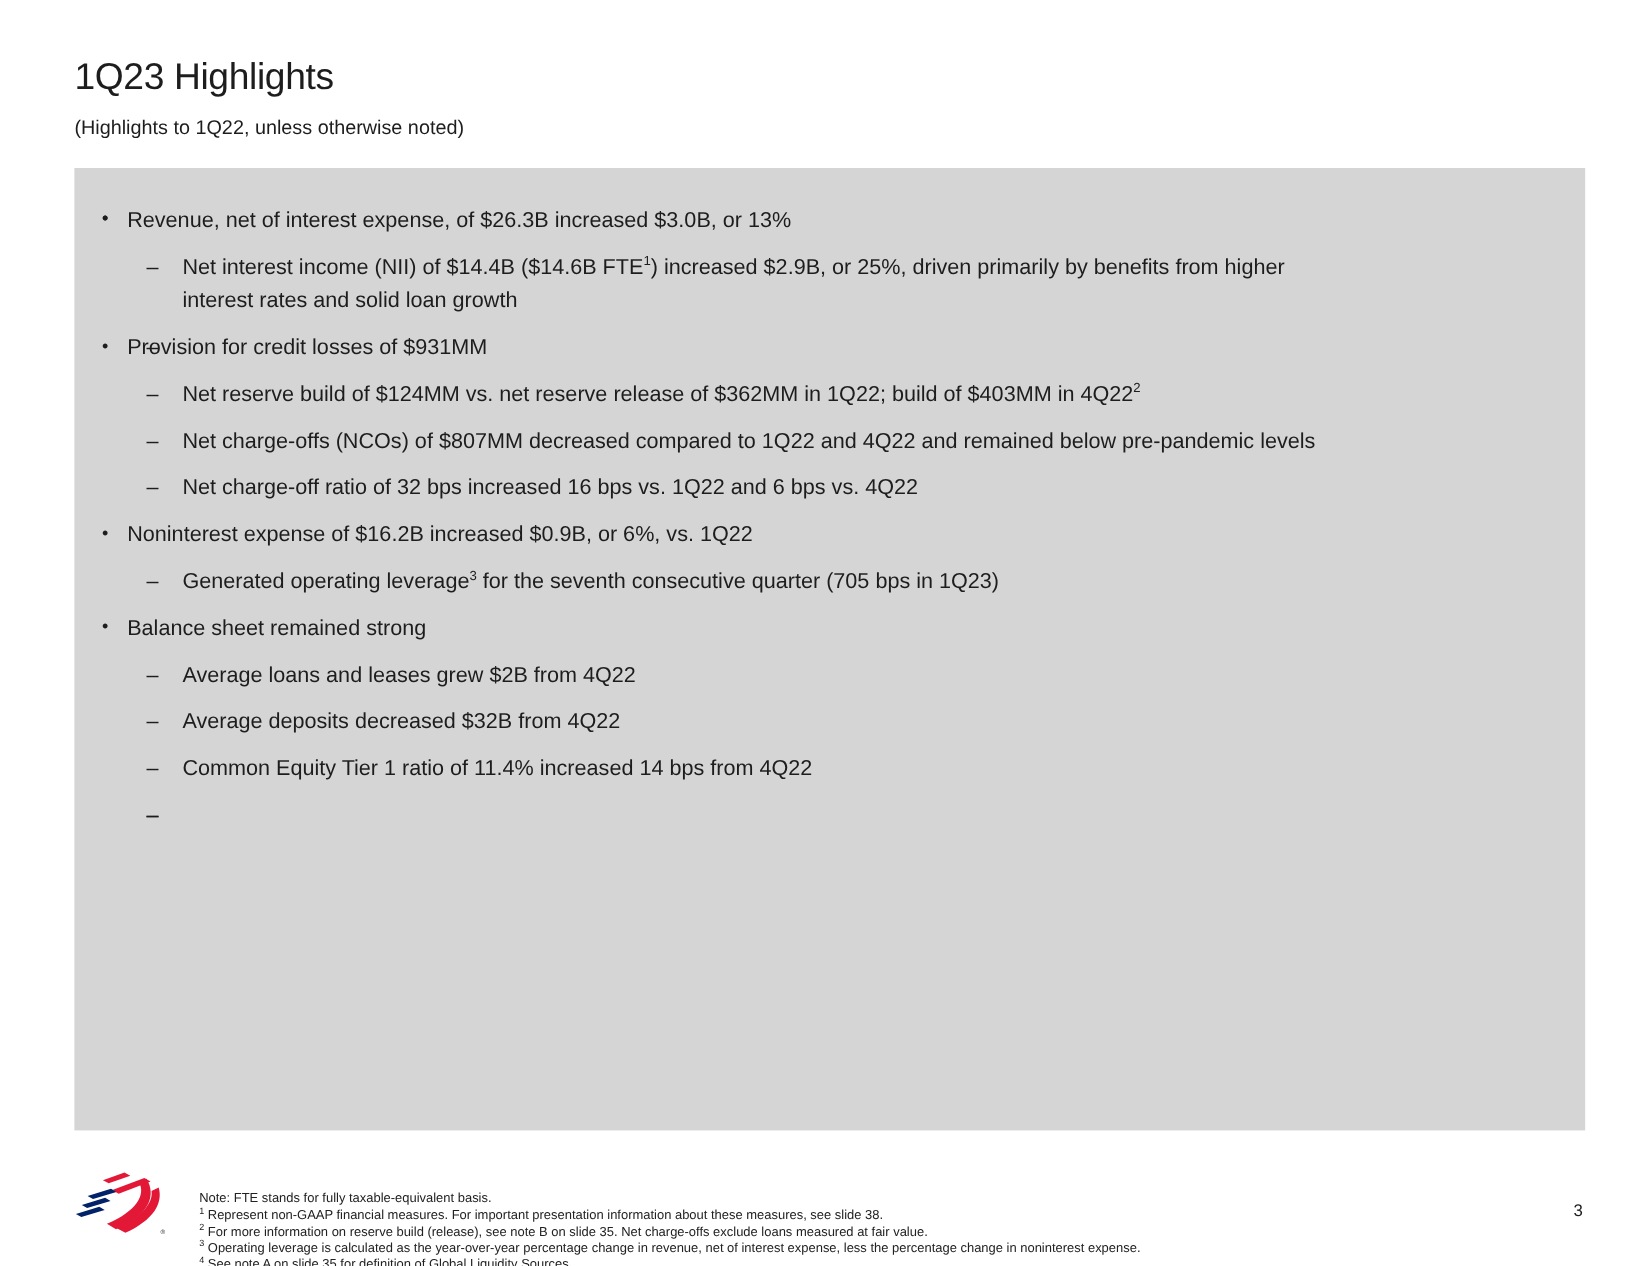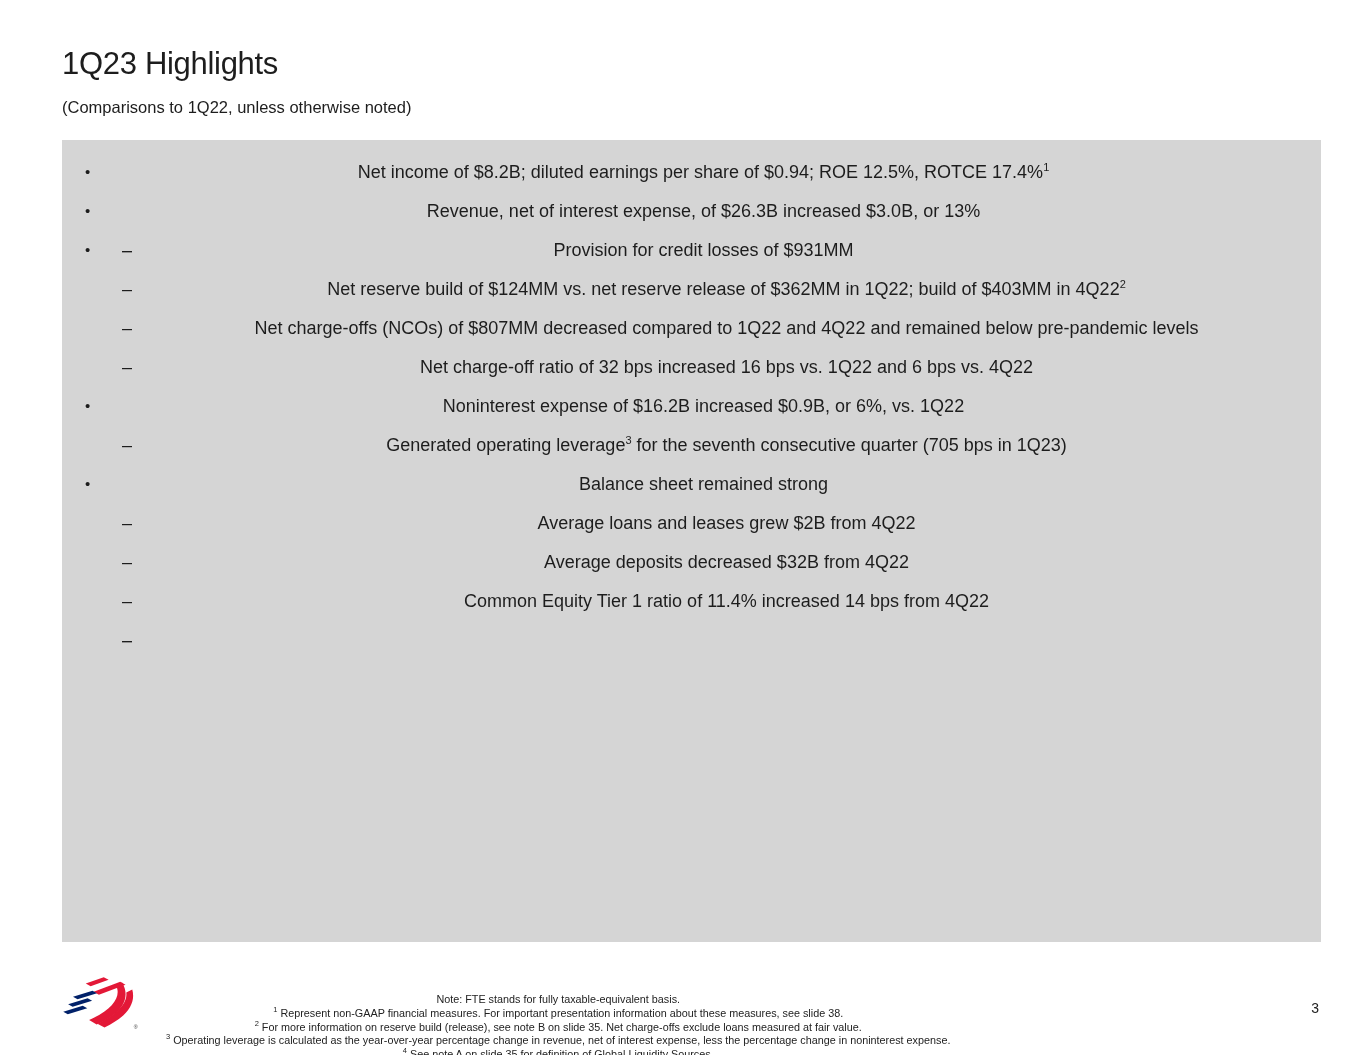--- a/index.html
+++ b/index.html
@@ -4,21 +4,20 @@
 <style>
   html, body { margin: 0; padding: 0; background: #ffffff; }
   .slide {
     position: relative;
     width: 1365px;
     height: 1055px;
     background: #ffffff;
     font-family: "Liberation Sans", sans-serif;
     color: var(--text, #1d1d1d);
     overflow: hidden;
-    text-align: center;
   }
   .title {
     position: absolute;
     left: 62px;
     top: 46px;
     font-size: 31px;
     font-weight: 400;
     letter-spacing: -0.3px;
     color: var(--text, #1d1d1d);
   }
@@ -76,27 +75,28 @@
     width: 84px;
     height: 60px;
   }
 </style>
 </head>
 <body>
 
 <div class="slide" style="--box-bg: #D5D5D5; --text: #1D1D1D;">
 
   <div class="title">1Q23 Highlights</div>
-  <div class="subtitle">(Comparisons to 1Q22, unless otherwise noted)</div>
+  <div class="subtitle">(Highlights to 1Q22, unless otherwise noted)</div>
 
   <div class="content-box">
     <div>
-        <div class="bullet lvl1"><span class="marker">•</span><span class="text">Net income of $8.2B; diluted earnings per share of $0.94; ROE 12.5%, ROTCE 17.4%<sup>1</sup></span></div>
+        <div class="bullet lvl1"><span class="marker">•</span></div>
         <div class="bullet lvl1"><span class="marker">•</span><span class="text">Revenue, net of interest expense, of $26.3B increased $3.0B, or 13%</span></div>
-        <div class="bullet lvl2"><span class="marker">–</span></div>
+        <div class="bullet lvl2"><span class="marker">–</span><span class="text">Net interest income (NII) of $14.4B ($14.6B FTE<sup>1</sup>) increased $2.9B, or 25%, driven primarily by benefits from higher
+interest rates and solid loan growth</span></div>
         <div class="bullet lvl2"><span class="marker">–</span></div>
         <div class="bullet lvl1"><span class="marker">•</span><span class="text">Provision for credit losses of $931MM</span></div>
         <div class="bullet lvl2"><span class="marker">–</span><span class="text">Net reserve build of $124MM vs. net reserve release of $362MM in 1Q22; build of $403MM in 4Q22<sup>2</sup></span></div>
         <div class="bullet lvl2"><span class="marker">–</span><span class="text">Net charge-offs (NCOs) of $807MM decreased compared to 1Q22 and 4Q22 and remained below pre-pandemic levels</span></div>
         <div class="bullet lvl2"><span class="marker">–</span><span class="text">Net charge-off ratio of 32 bps increased 16 bps vs. 1Q22 and 6 bps vs. 4Q22</span></div>
         <div class="bullet lvl1"><span class="marker">•</span><span class="text">Noninterest expense of $16.2B increased $0.9B, or 6%, vs. 1Q22</span></div>
         <div class="bullet lvl2"><span class="marker">–</span><span class="text">Generated operating leverage<sup>3</sup> for the seventh consecutive quarter (705 bps in 1Q23)</span></div>
         <div class="bullet lvl1"><span class="marker">•</span><span class="text">Balance sheet remained strong</span></div>
         <div class="bullet lvl2"><span class="marker">–</span><span class="text">Average loans and leases grew $2B from 4Q22</span></div>
         <div class="bullet lvl2"><span class="marker">–</span><span class="text">Average deposits decreased $32B from 4Q22</span></div>

